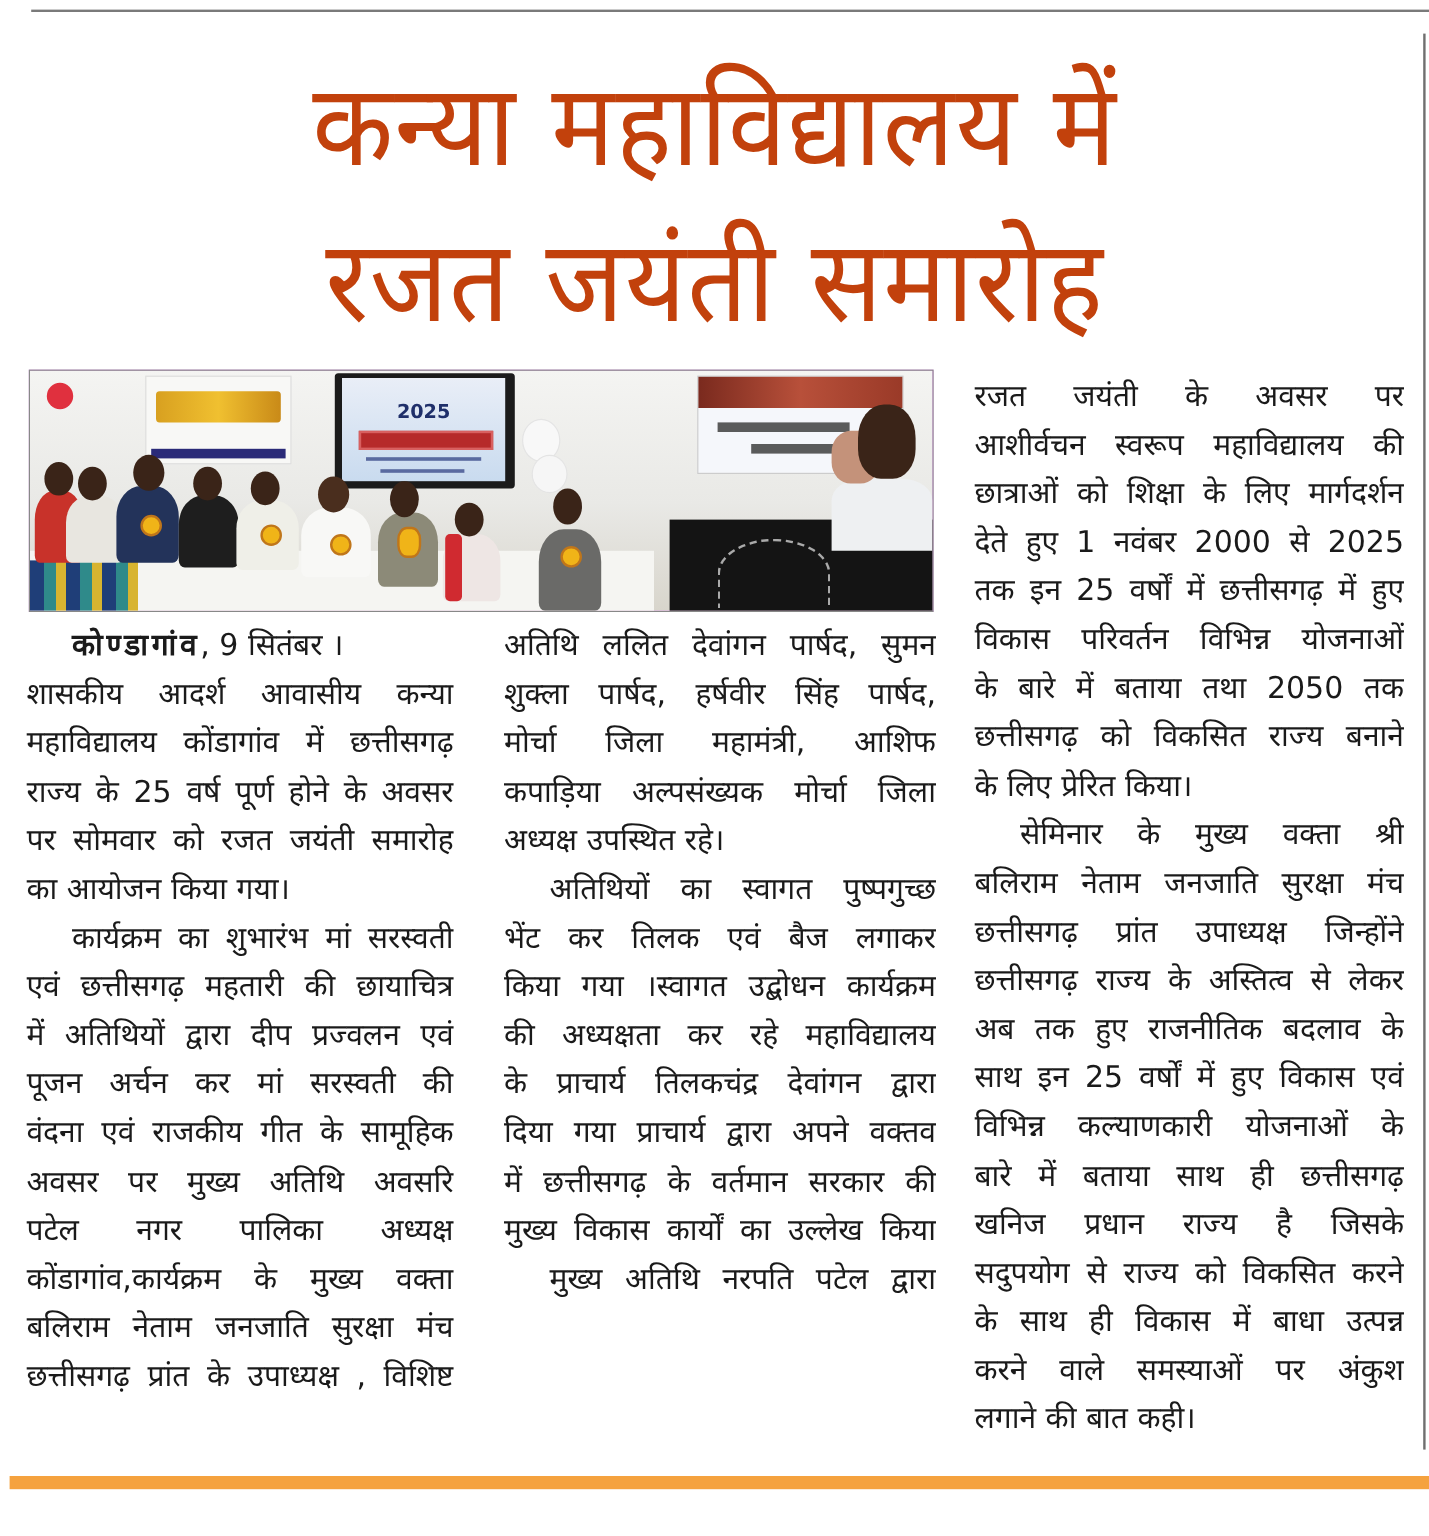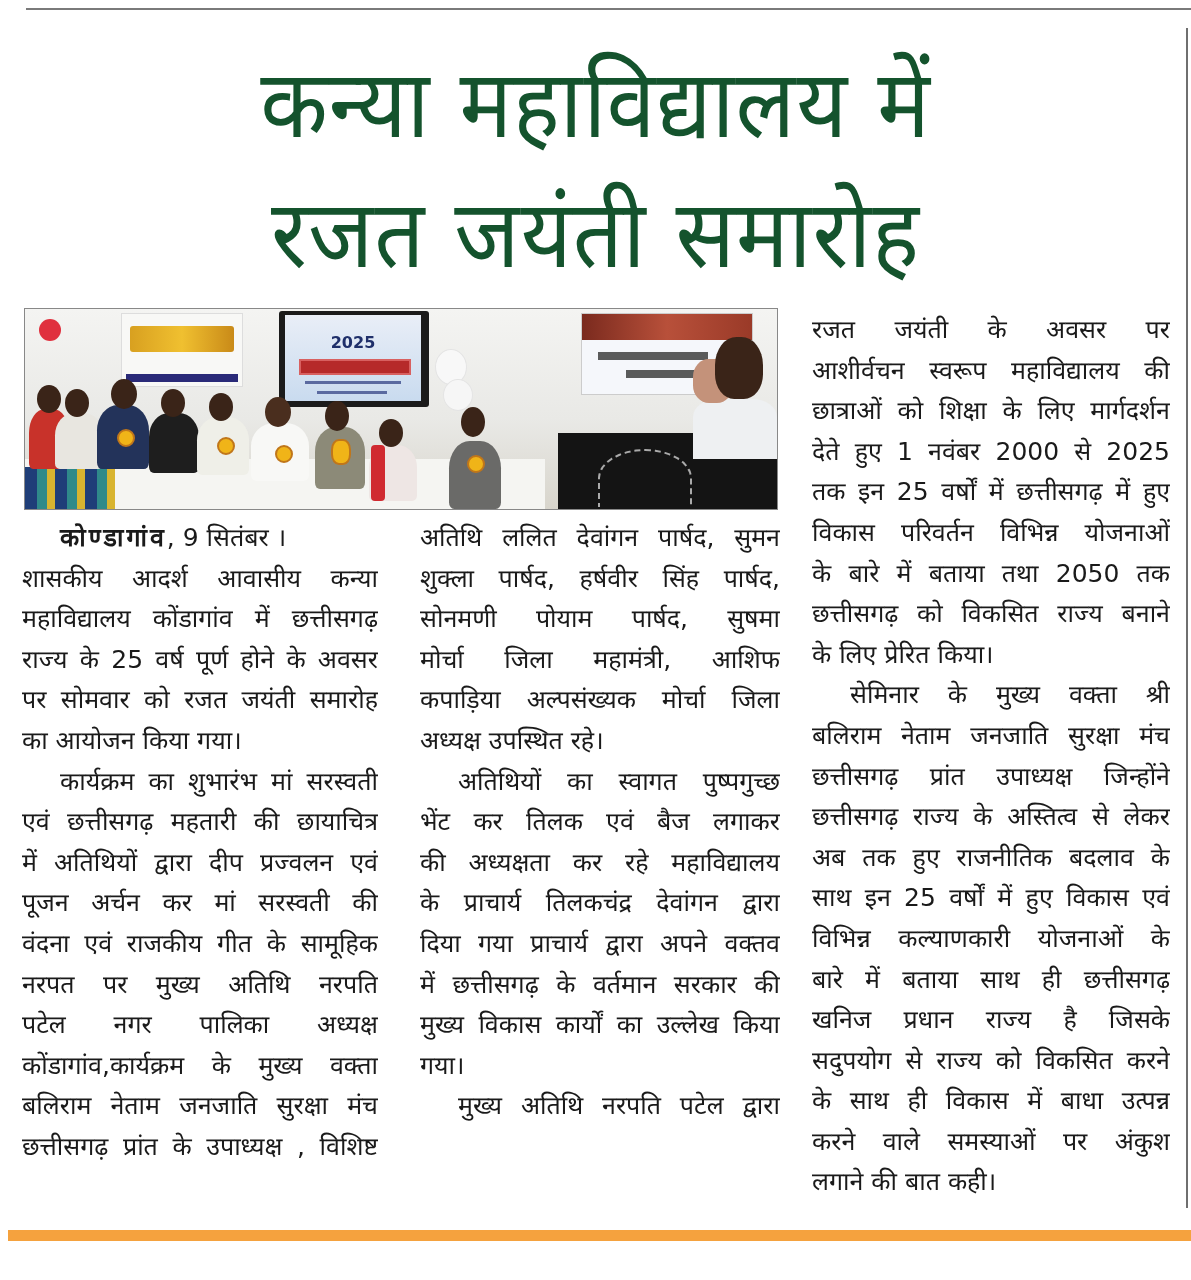--- a/index.html
+++ b/index.html
@@ -1,21 +1,21 @@
 <!DOCTYPE html>
 <html><head>
   <meta charset="utf-8">
   <style>
     html, body { margin: 0; padding: 0; background: #ffffff; }
     body { width: 1191px; height: 1280px; position: relative; overflow: hidden;
            font-family: "DejaVu Sans", "Liberation Sans", sans-serif; color: #1a1a1a; }
     .top-rule { position: absolute; left: 26px; top: 8px; width: 1165px; height: 2px; background: #7a7a7a; }
     .right-rule { position: absolute; left: 1186px; top: 28px; width: 2px; height: 1180px; background: #6f6f6f; }
     .headline { position: absolute; left: 0; top: 40px; width: 1191px; text-align: center;
-                font-family: "DejaVu Sans", sans-serif; font-weight: normal; color: #14532d;
+                font-family: "DejaVu Sans", sans-serif; font-weight: normal; color: #c2410c;
                 font-size: 88px; line-height: 130px; letter-spacing: 1px; }
     .headline div { transform: scaleY(1.08); }
 
     
     .photo { position: absolute; left: 24px; top: 308px; width: 752px; height: 200px;
              border: 1px solid #888; overflow: hidden; background: #f0abfc; }
     .photo .wall { position: absolute; inset: 0; background: linear-gradient(180deg,#f4f4f2 0%,#e9e9e6 55%,#d8d5cc 100%); }
     .balloon { position: absolute; border-radius: 50%; }
     .banner1 { position: absolute; left: 96px; top: 4px; width: 120px; height: 72px; background: #f8f8f6; border:1px solid #ddd; }
     .banner1 .t { position:absolute; left:8px; top:12px; width:104px; height:26px; background: linear-gradient(90deg,#d8a020,#f0c030,#c98a18); border-radius:3px; }
@@ -130,42 +130,41 @@
   <span class="line">शासकीय आदर्श आवासीय कन्या</span>
   <span class="line">महाविद्यालय कोंडागांव में छत्तीसगढ़</span>
   <span class="line">राज्य के 25 वर्ष पूर्ण होने के अवसर</span>
   <span class="line">पर सोमवार को रजत जयंती समारोह</span>
   <span class="line last">का आयोजन किया गया।</span>
   <span class="line ind">कार्यक्रम का शुभारंभ मां सरस्वती</span>
   <span class="line">एवं छत्तीसगढ़ महतारी की छायाचित्र</span>
   <span class="line">में अतिथियों द्वारा दीप प्रज्वलन एवं</span>
   <span class="line">पूजन अर्चन कर मां सरस्वती की</span>
   <span class="line">वंदना एवं राजकीय गीत के सामूहिक</span>
-  <span class="line">नरपत पर मुख्य अतिथि नरपति</span>
+  <span class="line">अवसर पर मुख्य अतिथि अवसरि</span>
   <span class="line">पटेल नगर पालिका अध्यक्ष</span>
   <span class="line">कोंडागांव,कार्यक्रम के मुख्य वक्ता</span>
   <span class="line">बलिराम नेताम जनजाति सुरक्षा मंच</span>
   <span class="line">छत्तीसगढ़ प्रांत के उपाध्यक्ष , विशिष्ट</span>
 </div>
 
 <div class="col col2">
   <span class="line">अतिथि ललित देवांगन पार्षद, सुमन</span>
   <span class="line">शुक्ला पार्षद, हर्षवीर सिंह पार्षद,</span>
-  <span class="line">सोनमणी पोयाम पार्षद, सुषमा</span>
   <span class="line">मोर्चा जिला महामंत्री, आशिफ</span>
   <span class="line">कपाड़िया अल्पसंख्यक मोर्चा जिला</span>
   <span class="line last">अध्यक्ष उपस्थित रहे।</span>
   <span class="line ind">अतिथियों का स्वागत पुष्पगुच्छ</span>
   <span class="line">भेंट कर तिलक एवं बैज लगाकर</span>
+  <span class="line">किया गया ।स्वागत उद्बोधन कार्यक्रम</span>
   <span class="line">की अध्यक्षता कर रहे महाविद्यालय</span>
   <span class="line">के प्राचार्य तिलकचंद्र देवांगन द्वारा</span>
   <span class="line">दिया गया प्राचार्य द्वारा अपने वक्तव</span>
   <span class="line">में छत्तीसगढ़ के वर्तमान सरकार की</span>
   <span class="line">मुख्य विकास कार्यों का उल्लेख किया</span>
-  <span class="line last">गया।</span>
   <span class="line ind">मुख्य अतिथि नरपति पटेल द्वारा</span>
 </div>
 
 <div class="col col3">
   <span class="line">रजत जयंती के अवसर पर</span>
   <span class="line">आशीर्वचन स्वरूप महाविद्यालय की</span>
   <span class="line">छात्राओं को शिक्षा के लिए मार्गदर्शन</span>
   <span class="line">देते हुए 1 नवंबर 2000 से 2025</span>
   <span class="line">तक इन 25 वर्षों में छत्तीसगढ़ में हुए</span>
   <span class="line">विकास परिवर्तन विभिन्न योजनाओं</span>

